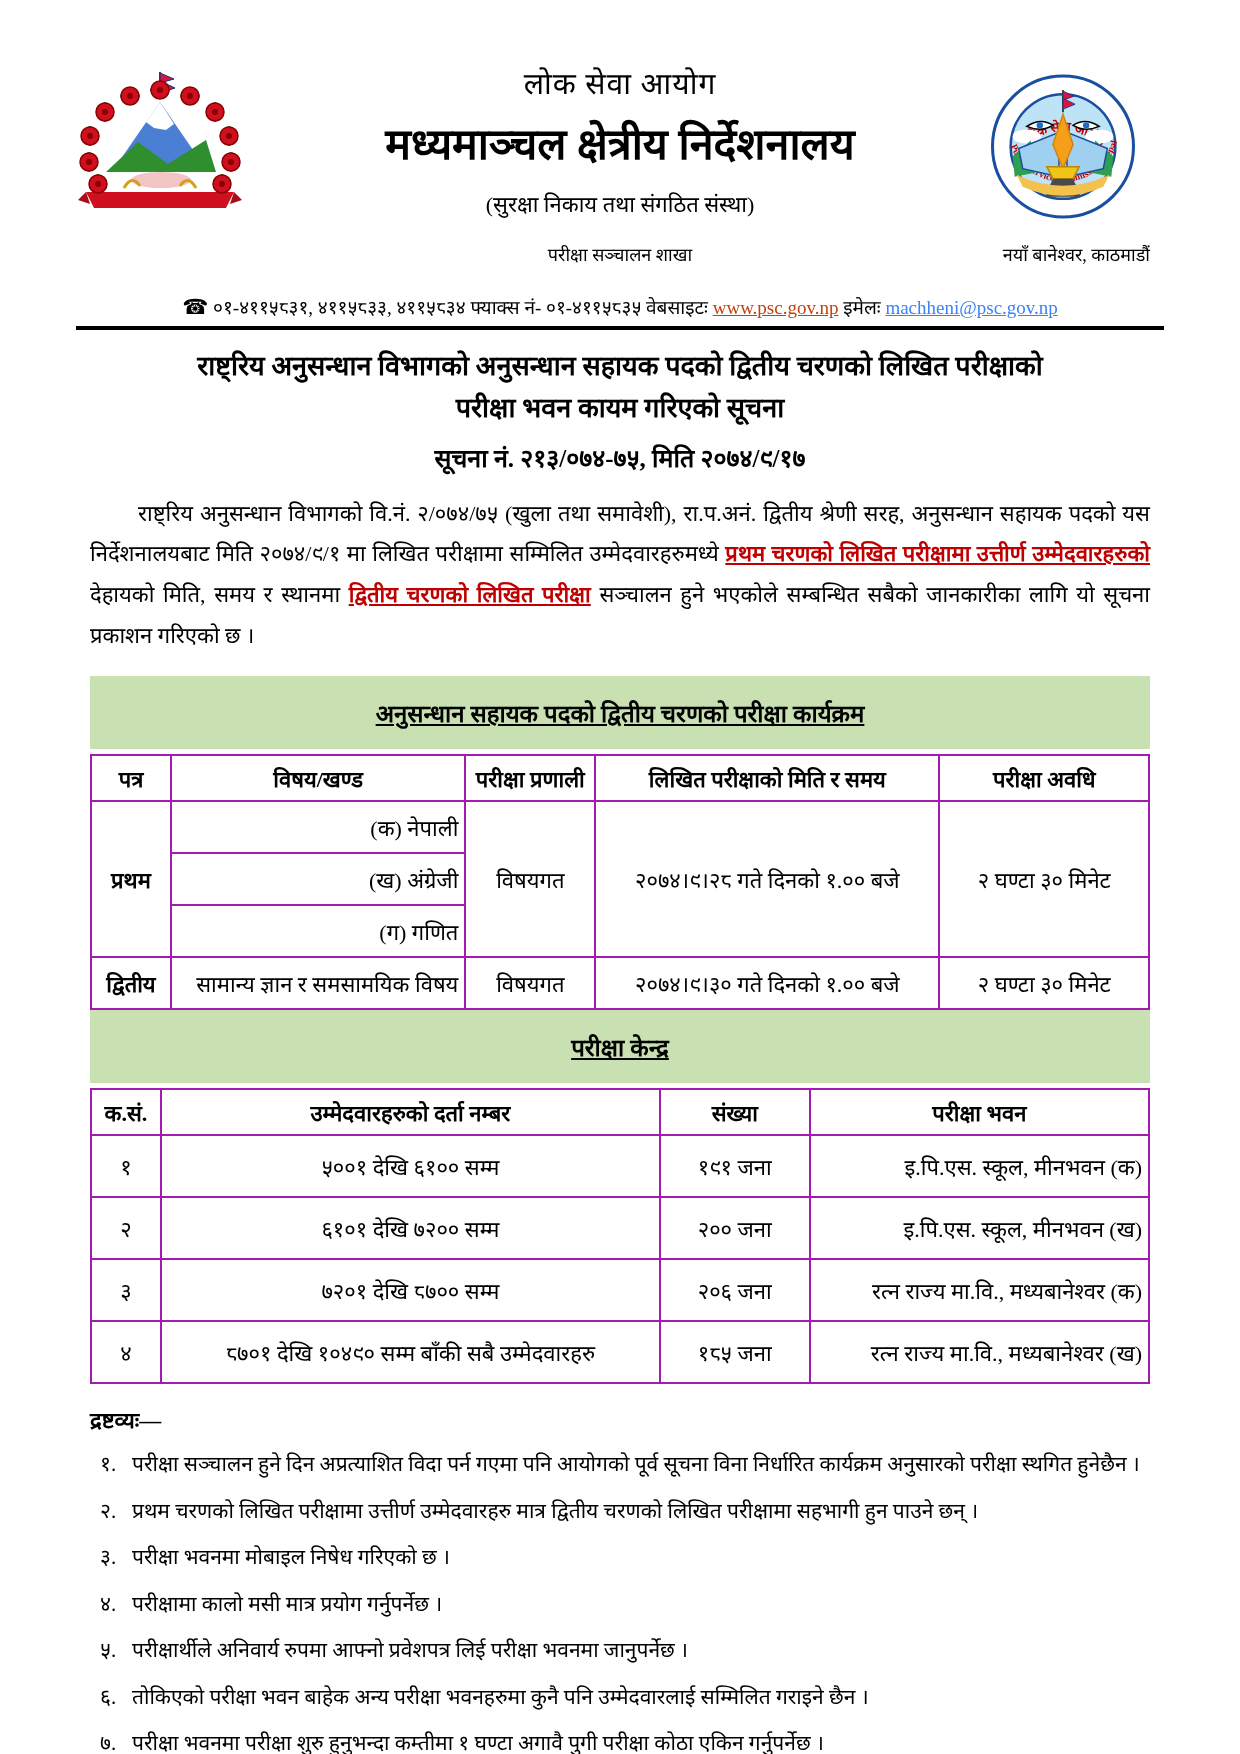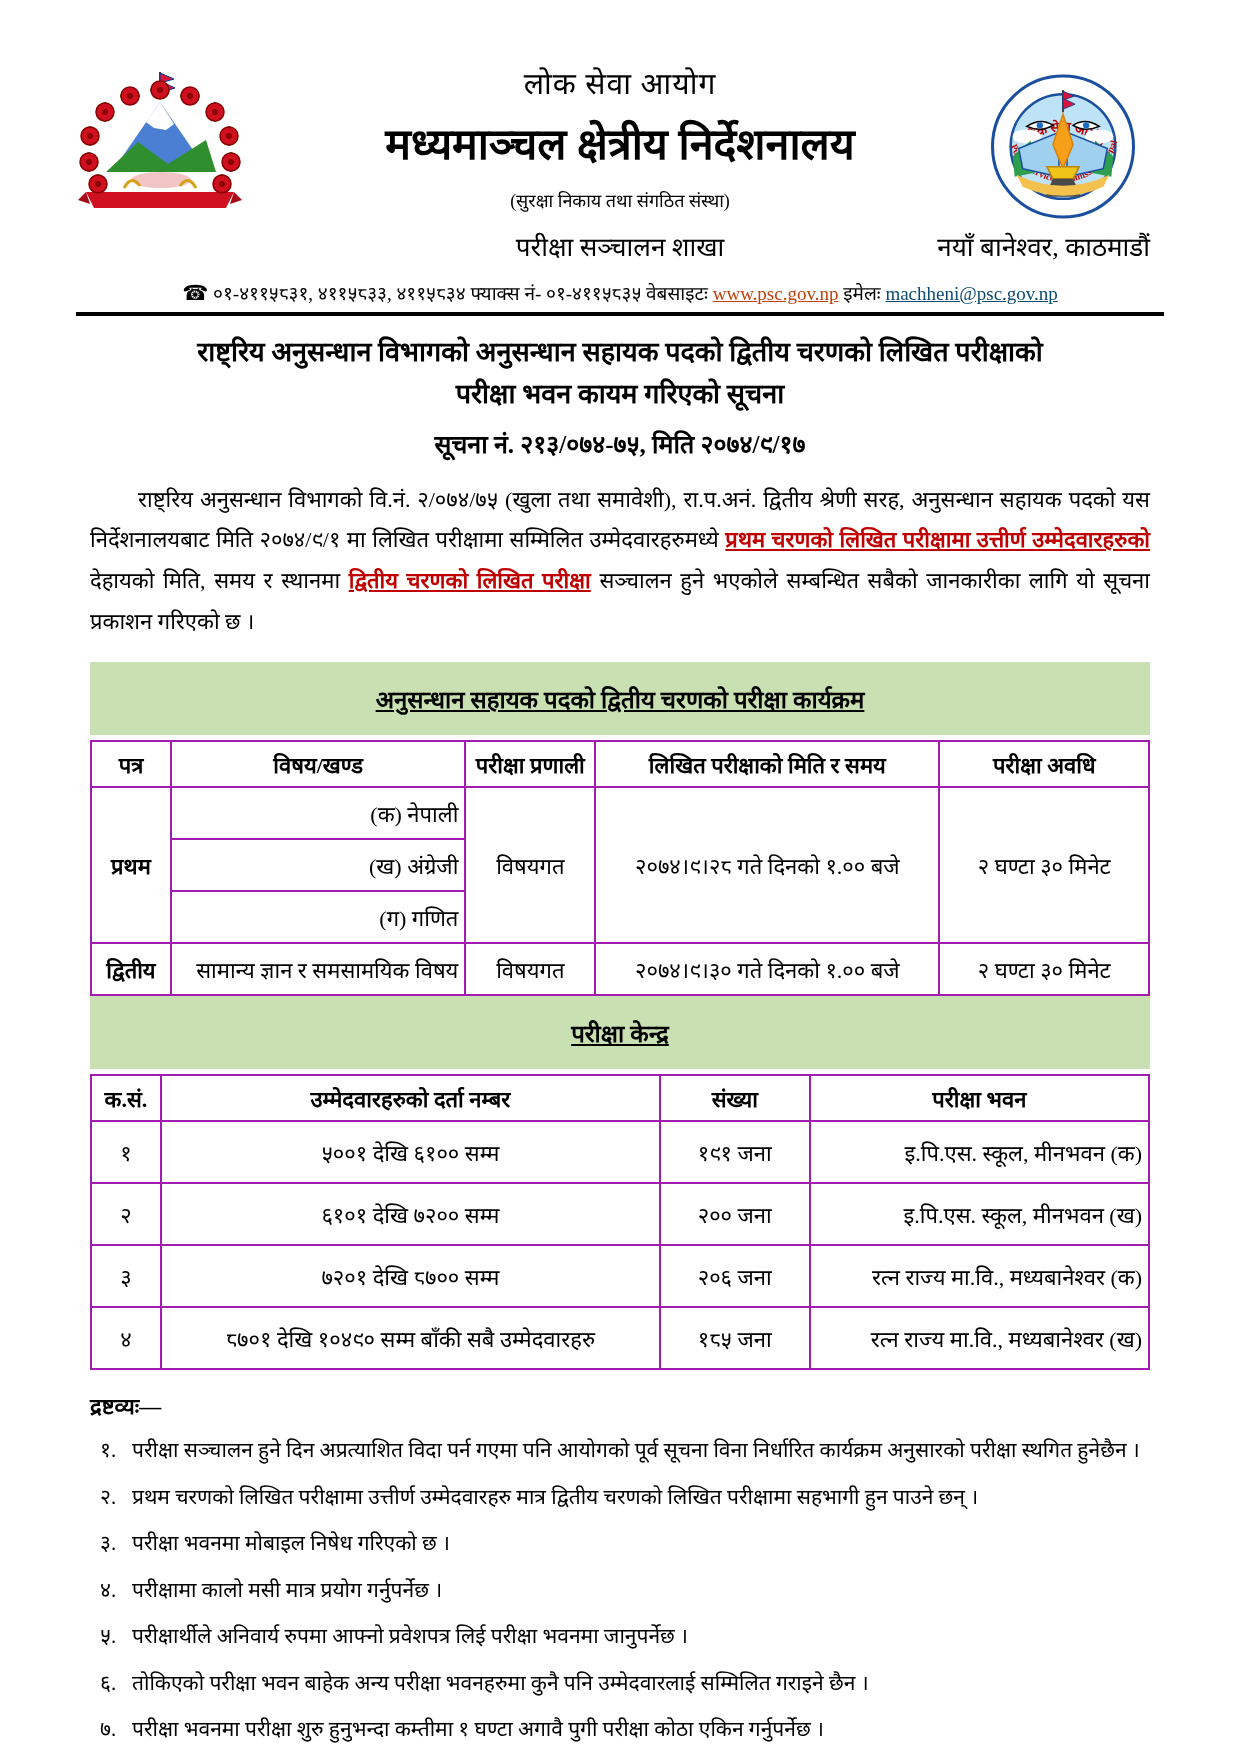--- a/index.html
+++ b/index.html
@@ -7,28 +7,28 @@
     width:1240px;height:1754px;margin:0 auto;background:#fff;color:#000;
     font-family:"Liberation Serif","DejaVu Sans",serif;
     box-sizing:border-box;padding:62px 90px 40px;position:relative;overflow:hidden;
   }
   
   .header{position:relative;text-align:center;min-height:250px;}
   .logo-left{position:absolute;left:-14px;top:8px;width:168px;height:152px;}
   .logo-right{position:absolute;right:12px;top:12px;width:150px;height:146px;}
   .h-org-top{font-size:30px;letter-spacing:1px;}
   .h-org-main{font-size:43px;font-weight:bold;margin-top:10px;}
-  .h-org-sub{font-size:18px;margin-top:16px;}
-  .h-branch-row{position:relative;margin-top:16px;font-size:26px;height:34px;}
+  .h-org-sub{font-size:22px;margin-top:16px;}
+  .h-branch-row{position:relative;margin-top:24px;font-size:18px;height:34px;}
   .h-branch{display:inline-block;}
   .h-location{position:absolute;right:0;top:0;}
   .contact-row{margin-top:18px;font-size:19px;white-space:nowrap;}
   .contact-row a{text-decoration:underline;}
   .link-blue{color:#c2410c;}
-  .link-dark{color:#0c4a6e;}
+  .link-dark{color:#3b82f6;}
   .phone-glyph{font-size:21px;}
   .top-rule{border:none;border-top:4px solid #000;margin:6px -14px 0 -14px;}
   
   .title{font-size:27px;font-weight:bold;text-align:center;line-height:1.55;margin-top:16px;}
   .ref-line{font-size:25px;font-weight:bold;text-align:center;margin-top:10px;}
   
   .para{font-size:22px;line-height:1.85;text-align:justify;text-indent:48px;margin-top:20px;}
   .red-u{color:#c00000;font-weight:bold;text-decoration:underline;}
   
   .band{background:#c9e0b3;text-align:center;font-size:24px;font-weight:bold;padding:20px 0;}

